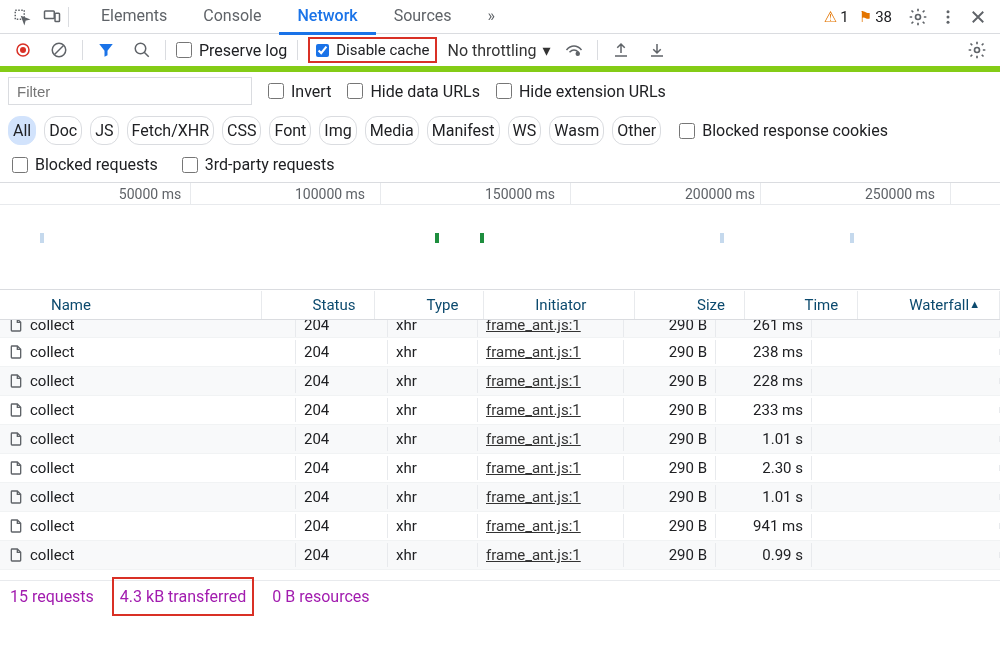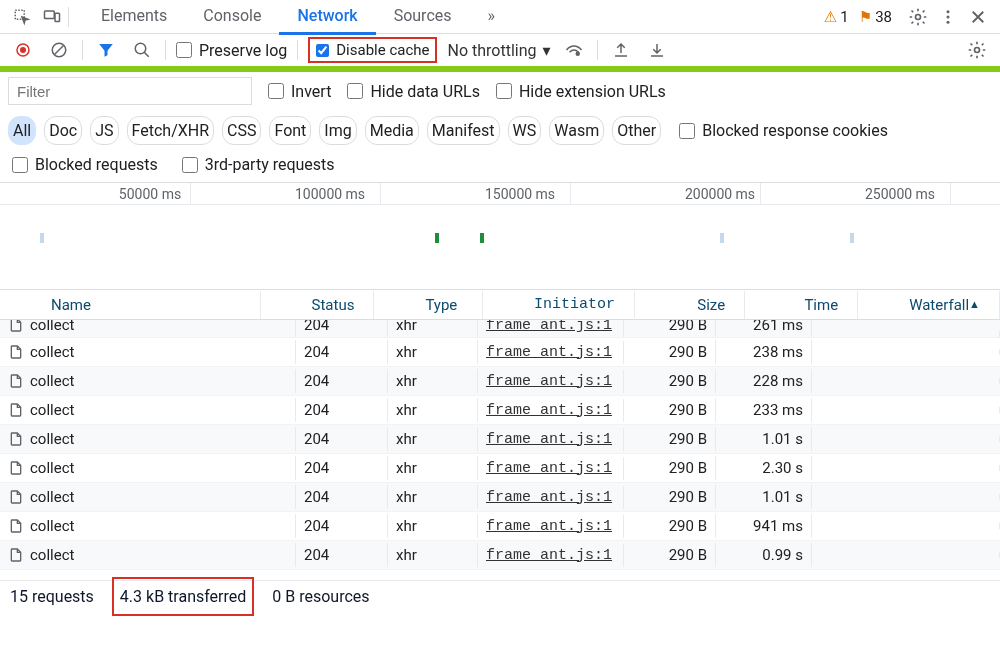--- a/index.html
+++ b/index.html
@@ -45,37 +45,37 @@
     .tick-line { position: absolute; top: 0; bottom: 0; width: 1px; background: #e8eaed; }
     .tl-mark { position: absolute; top: 50px; width: 4px; height: 10px; }
     
     
     .table { display: block; }
     .thead { display: flex; border-bottom: 1px solid #dadce0; background: #fff; height: 30px; align-items: center; }
     .th { padding: 5px 19px; font-size: 15px; color: #0c4a6e; border-right: 1px solid #e8eaed; display: flex; align-items: center; margin-left: 32px; }
     .col-name { width: 296px; }
     .col-status { width: 92px; }
     .col-type { width: 90px; }
-    .col-init { width: 146px; font-family: Liberation Mono, monospace; }
+    .col-init { width: 146px; }
     .col-size { width: 92px; justify-content: flex-end; }
     .col-time { width: 96px; justify-content: flex-end; }
     .col-wf { flex: 1; position: relative; }
     .sort-arrow { margin-left: auto; font-size: 11px; }
     
     .tbody { height: 260px; overflow: hidden; }
     .tr { display: flex; height: 29px; align-items: center; border-bottom: 1px solid #f1f3f4; }
     .tr:nth-child(odd) { background: #f8f9fa; }
     .tr.clipped { height: 18px; overflow: hidden; align-items: flex-end; }
     .tr.clipped .td { overflow: hidden; }
     .td { padding: 3px 8px; font-size: 15px; border-right: 1px solid #e8eaed; display: flex; align-items: center; overflow: hidden; }
     .file-ico { width: 16px; height: 16px; margin-right: 6px; color: #5f6368; flex-shrink: 0; }
     .link { color: #333; text-decoration: underline; }
     
     
-    .statusbar { display: flex; align-items: center; height: 32px; padding: 0 10px; gap: 18px; font-size: 16px; color: #0f172a; border-top: 1px solid #e8eaed; }
+    .statusbar { display: flex; align-items: center; height: 32px; padding: 0 10px; gap: 18px; font-size: 16px; color: #a21caf; border-top: 1px solid #e8eaed; }
     .status-item { }
     .boxed { border: 2px solid #d93025; padding: 8px 6px; }
 
     svg { display: block; }
     .ico16 { width: 18px; height: 18px; }
     .ico20 { width: 20px; height: 20px; }
   </style>
 </head>
 <body>
 

